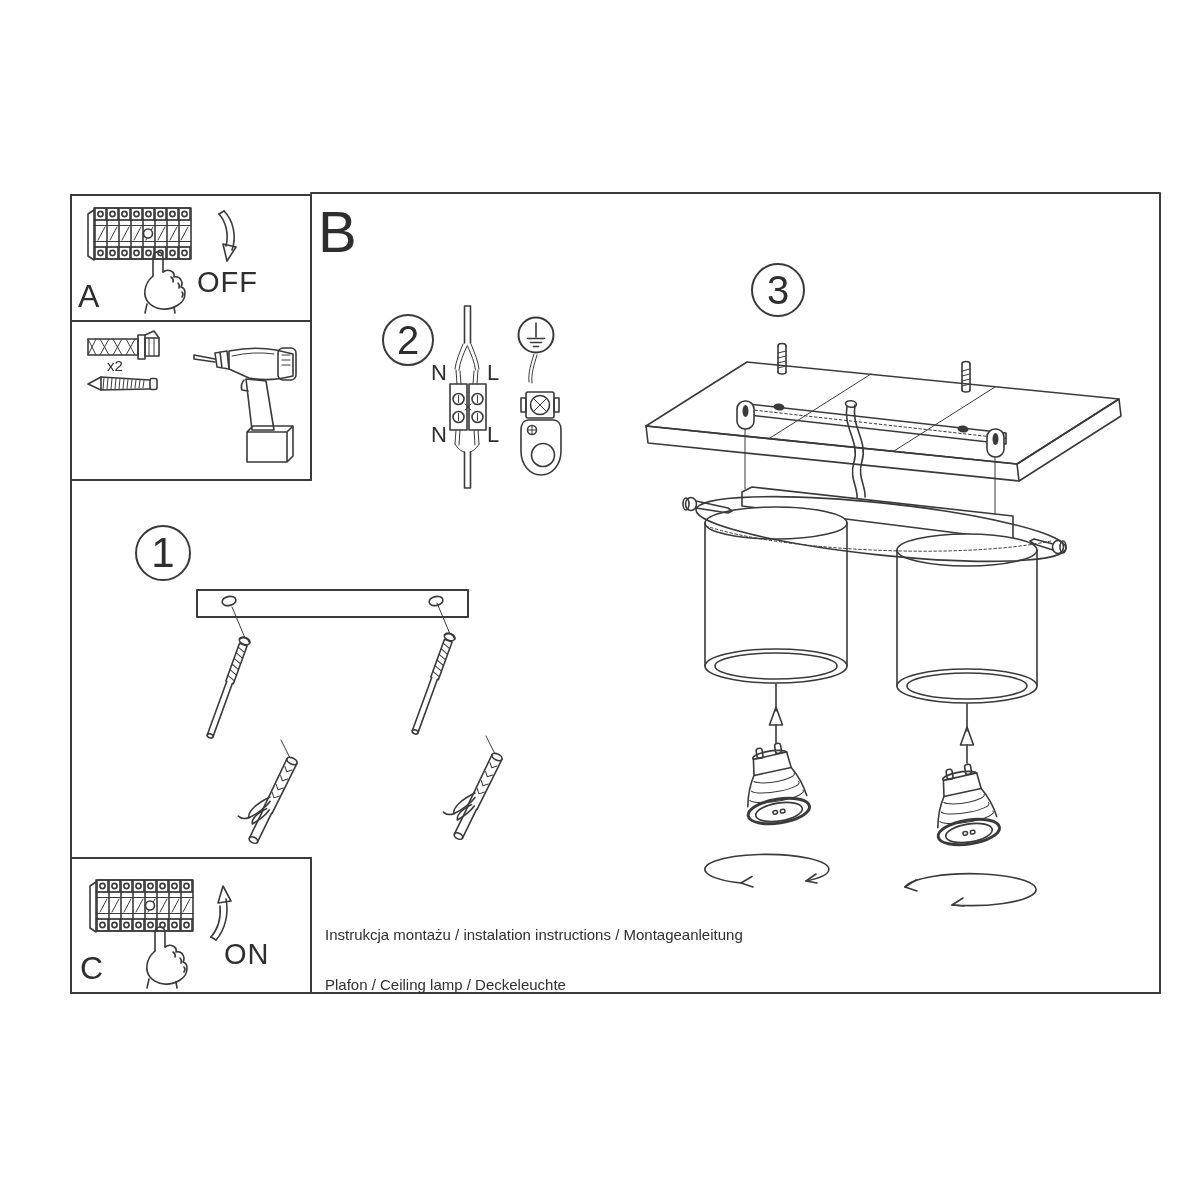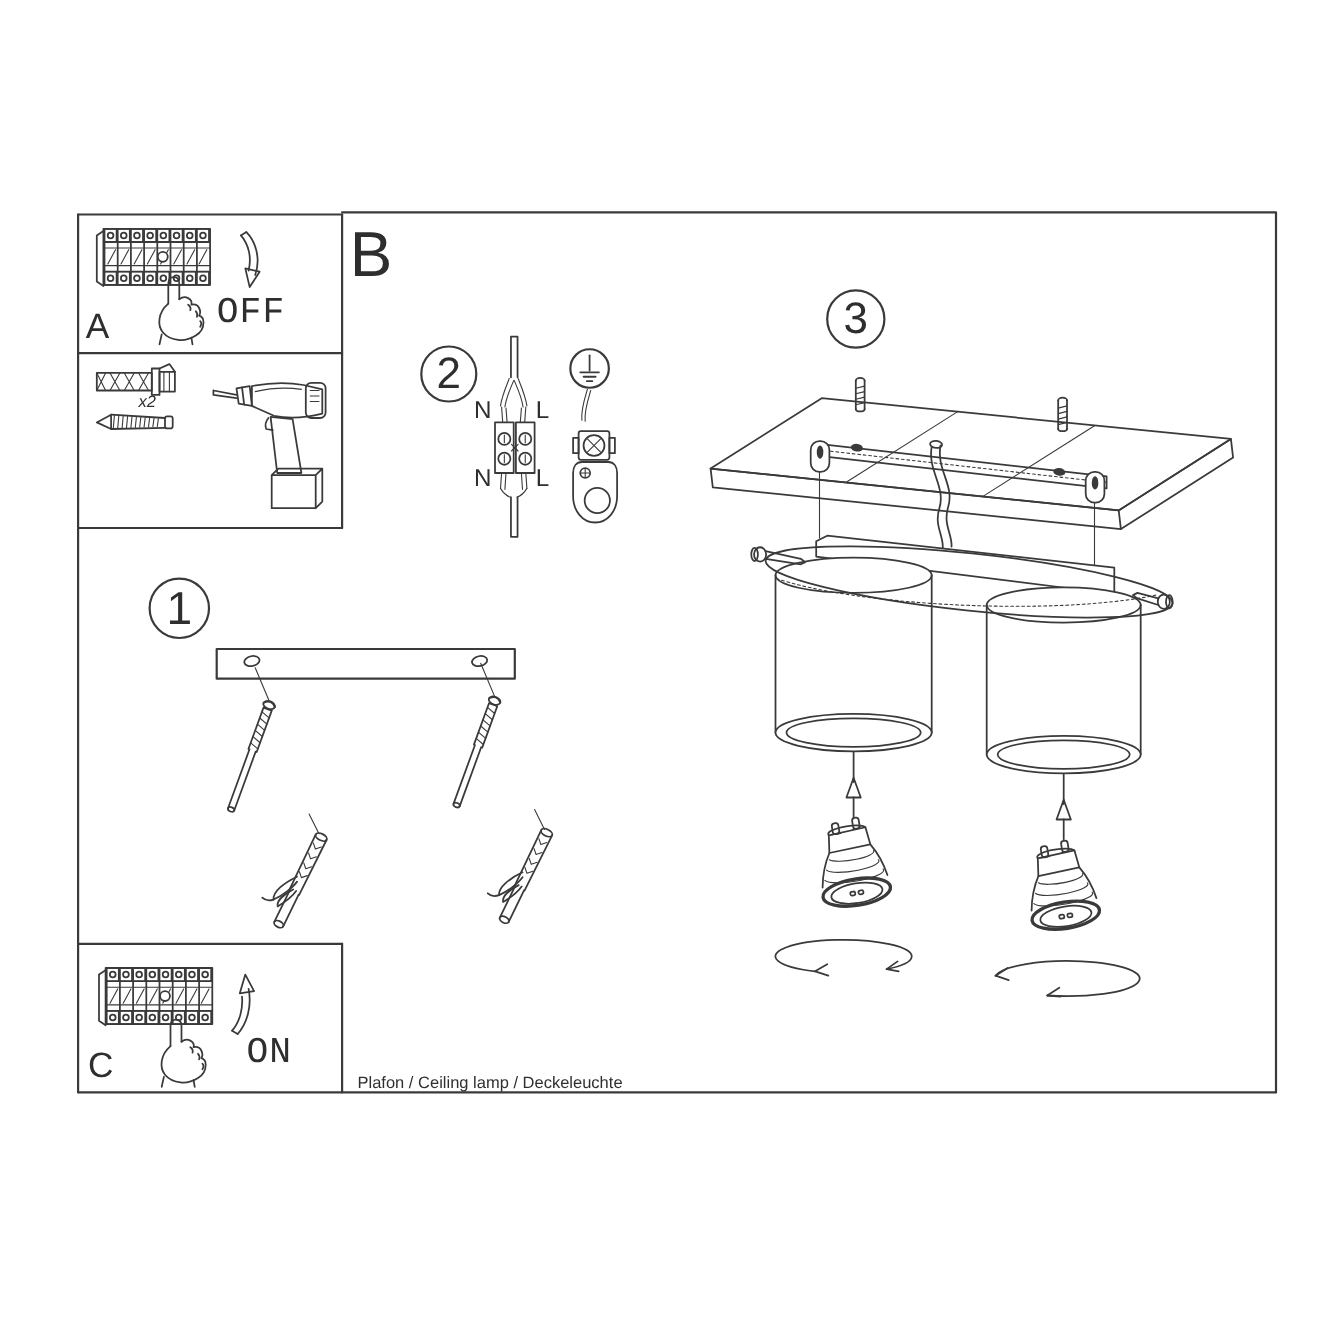--- a/index.html
+++ b/index.html
@@ -7,21 +7,21 @@
         font-family:"Liberation Sans", sans-serif;}
   svg{position:absolute;left:0;top:0;}
   .ink{stroke:#3a3a3a;fill:none;stroke-width:1.6;stroke-linecap:round;stroke-linejoin:round;}
   .thin{stroke-width:1;}
   .bd{stroke-width:2;}
   .filld{fill:#3a3a3a;stroke:none;}
   .fillw{fill:#ffffff;}
   .lbl{position:absolute;color:#2e2e2e;white-space:nowrap;}
   .big-letter{font-size:32px;}
   .huge-letter{font-size:58px;}
-  .state{font-size:33px;letter-spacing:1px;font-family:Liberation Mono, monospace;}
+  .state{font-size:29px;letter-spacing:1px;}
   .wire-lbl{font-size:22px;}
   .x2{font-size:15px;}
   .foot{font-size:15px;color:#2f2f2f;}
   .stepnum{position:absolute;border:2.5px solid #3a3a3a;border-radius:50%;
            display:flex;align-items:center;justify-content:center;color:#2e2e2e;background:#fff;}
 </style>
 </head>
 <body>
 
 <div id="page">
@@ -290,35 +290,36 @@
     <g class="ink" stroke-width="1.4">
       <path d="M952,905 A66,16 0 1 0 905,887"></path>
       <path d="M905,887 L916,880 M905,887 L917,891"></path>
       <path d="M952,905 L963,898 M952,905 L964,906"></path>
     </g>
   </g>
 </svg>
 
 <div class="lbl big-letter" style="left:78px;top:278px;">A</div>
 <div class="lbl state" style="left:197px;top:266px;">OFF</div>
-<div class="lbl x2" style="left:126px;top:357px;font-style:italic;">x2</div>
+<div class="lbl x2" style="left:107px;top:357px;">x2</div>
 <div class="lbl huge-letter" style="left:318px;top:198px;">B</div>
 <div class="lbl big-letter" style="left:80px;top:950px;">C</div>
 <div class="lbl state" style="left:224px;top:938px;">ON</div>
 
 <div class="stepnum" style="left:135px;top:525px;width:52px;height:52px;font-size:42px;">
   <span>1</span>
 </div>
 <div class="stepnum" style="left:382px;top:314px;width:48px;height:48px;font-size:40px;">
   <span>2</span>
 </div>
 <div class="stepnum" style="left:751px;top:263px;width:50px;height:50px;font-size:40px;">
   <span>3</span>
 </div>
 
 <div class="lbl wire-lbl" style="left:431px;top:360px;">N</div>
 <div class="lbl wire-lbl" style="left:487px;top:360px;">L</div>
 <div class="lbl wire-lbl" style="left:431px;top:422px;">N</div>
 <div class="lbl wire-lbl" style="left:487px;top:422px;">L</div>
 
+<div class="lbl foot" style="left:325px;top:926px;">Instrukcja montażu / instalation instructions / Montageanleitung</div>
 <div class="lbl foot" style="left:325px;top:976px;">Plafon / Ceiling lamp / Deckeleuchte</div>
 
 </div>
 
 </body></html>

